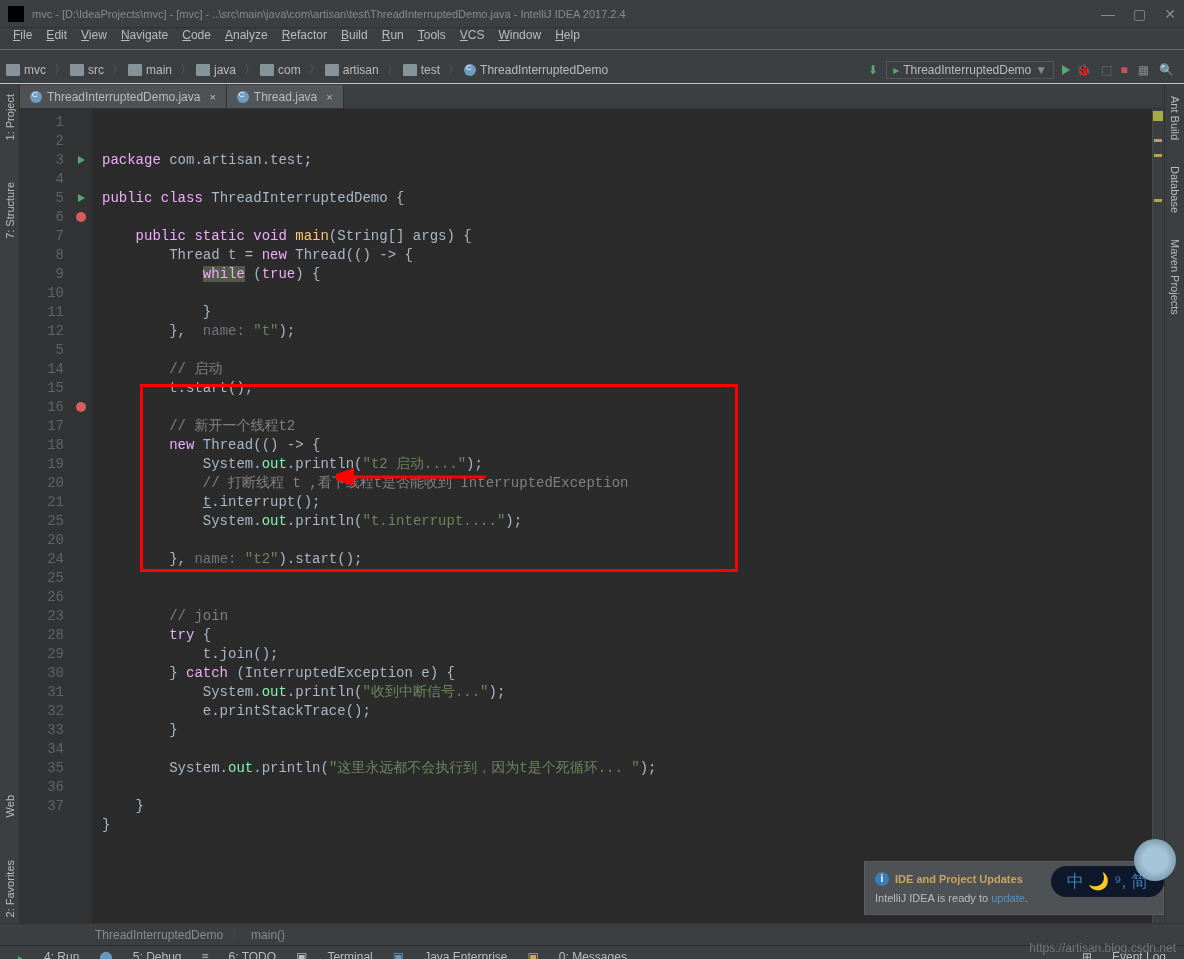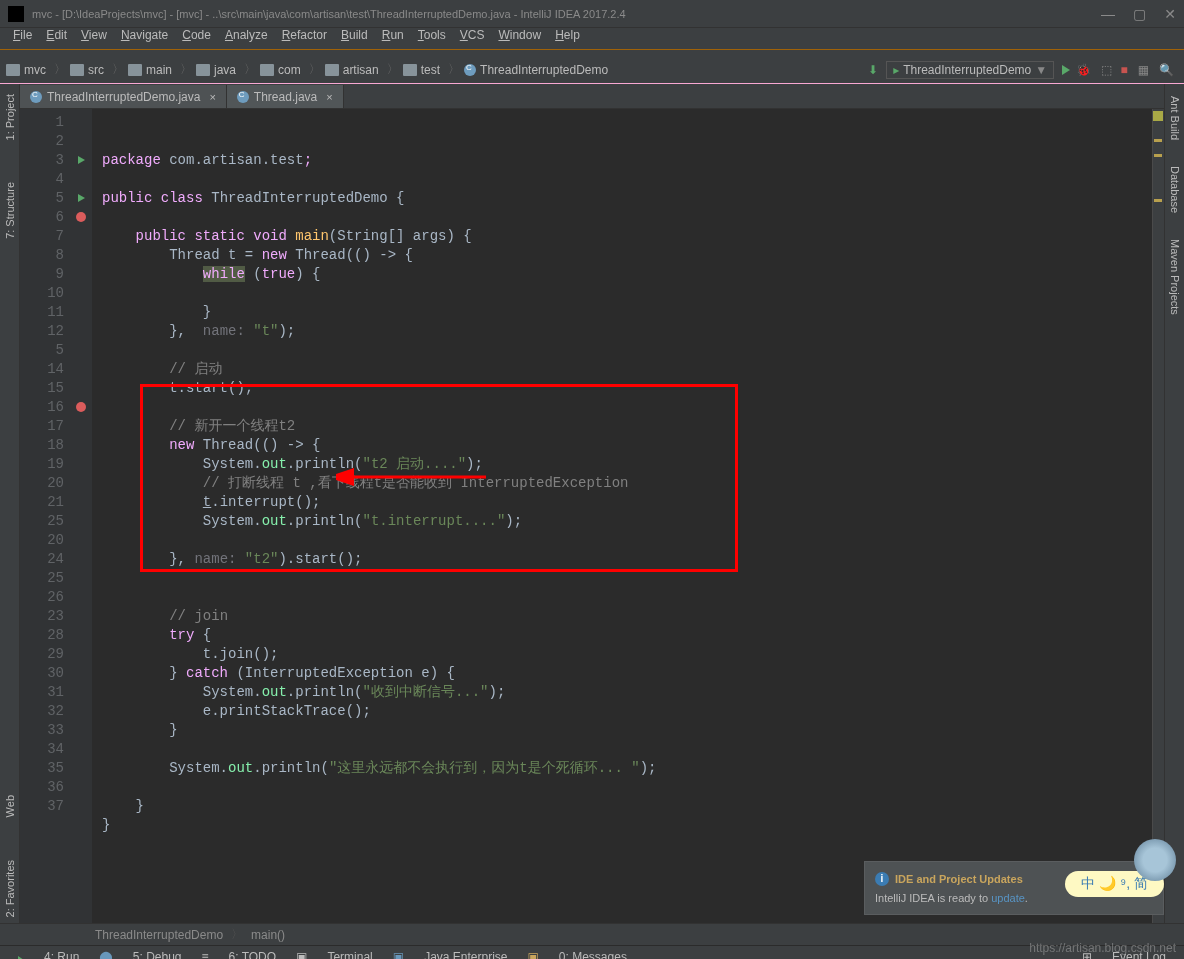--- a/index.html
+++ b/index.html
@@ -50,21 +50,21 @@
 .breadcrumb-bottom{height:22px;background:#3c3f41;border-top:1px solid #323232;display:flex;align-items:center;padding:0 10px 0 95px;color:#8a8a8a;font-size:12px;}
 .breadcrumb-bottom .chev{margin:0 8px;color:#555;}
 .statusbar-tabs{height:22px;background:#3c3f41;border-top:1px solid #2b2b2b;display:flex;align-items:center;padding:0 8px;}
 .statusbar-tabs .stab{display:flex;align-items:flex-end;gap:20px;padding:0 10px;color:#bbb;cursor:pointer;font-size:12px;}
 .statusbar-tabs .stab .play{width:0;height:0;border-left:6px solid #59a869;border-top:4px solid transparent;border-bottom:4px solid transparent;}
 .statusbar-tabs .spacer{flex:1;}
 .notif{position:absolute;bottom:44px;right:20px;width:300px;background:#4e5254;border:1px solid #5a5d5f;padding:10px;color:#bbb;font-size:11px;}
 .notif .nhead{color:#c9a55d;font-weight:bold;margin-bottom:6px;display:flex;align-items:center;gap:6px;}
 .notif .nhead .info-icon{width:14px;height:14px;border-radius:50%;background:#3b7cb3;color:#fff;text-align:center;font-size:10px;line-height:14px;}
 .notif a{color:#5894c4;cursor:pointer;}
-.ime-bubble{position:absolute;bottom:62px;right:20px;background:#fef9c3;border-radius:18px;padding:4px 16px;color:#3b7cb3;font-size:14px;display:flex;align-items:center;gap:8px;}
+.ime-bubble{position:absolute;bottom:62px;right:20px;background:#0f172a;border-radius:18px;padding:4px 16px;color:#3b7cb3;font-size:17px;display:flex;align-items:center;gap:8px;}
 .watermark{position:absolute;bottom:4px;right:8px;color:rgba(200,200,200,0.4);font-size:12px;pointer-events:none;}
 .avatar{position:absolute;bottom:78px;right:8px;width:42px;height:42px;border-radius:50%;background:radial-gradient(circle,#a7c5d8 40%,#5b7a92 100%);}
 </style>
 </head>
 <body>
 
 <div class="titlebar">
   <div class="ij-icon"></div>
   <div class="title">mvc - [D:\IdeaProjects\mvc] - [mvc] - ..\src\main\java\com\artisan\test\ThreadInterruptedDemo.java - IntelliJ IDEA 2017.2.4</div>
   <div class="wincontrols">

